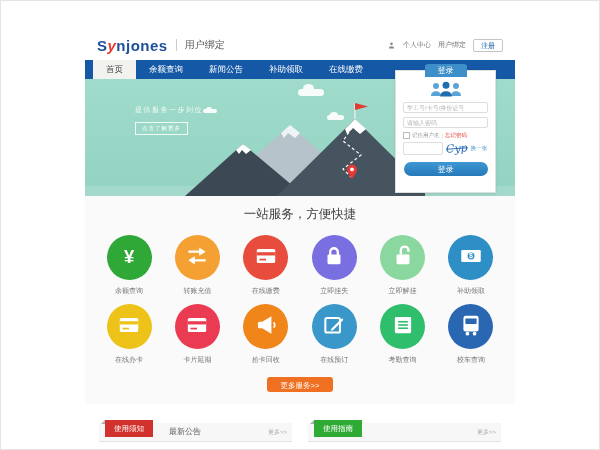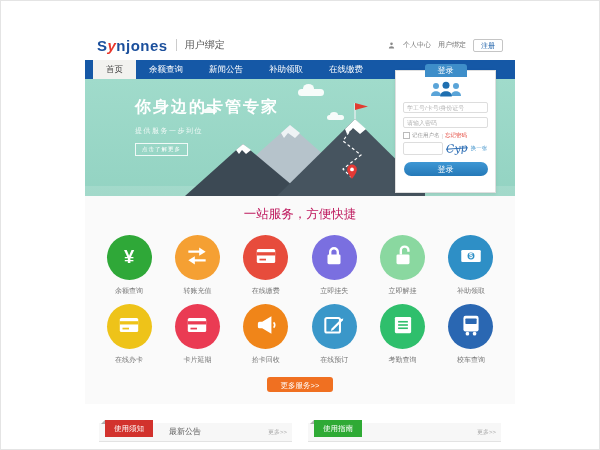--- a/index.html
+++ b/index.html
@@ -60,21 +60,21 @@
   .captcha-row{display:flex;align-items:center;gap:3px;}
   .captcha-input{width:34px;height:11px;border:1px solid #ddd;border-radius:2px;font-size:6px;padding:0 2px;outline:none;}
   .captcha-text{font-family:"DejaVu Serif",serif;font-style:italic;font-size:11px;color:#2f6fb5;
     transform:rotate(-4deg);display:inline-block;text-decoration:line-through;}
   .captcha-change{font-size:5.5px;color:#3a8fc9;cursor:pointer;white-space:nowrap;}
   .login-submit{display:block;width:84px;height:14px;margin:7px auto 0;background:linear-gradient(#3e97d4,#2579b8);
     border:none;border-radius:7px;color:#fff;font-size:8px;line-height:14px;text-align:center;cursor:pointer;}
 
   
   .services{background:#fafafa;padding:10px 0 12px;}
-  .section-title{text-align:center;font-size:12.5px;color:#be185d;margin:0 0 4px;font-weight:normal;}
+  .section-title{text-align:center;font-size:12.5px;color:#404040;margin:0 0 4px;font-weight:normal;}
   .svc-row{display:flex;justify-content:space-between;padding:8px 16px 0;}
   .svc-item{width:56px;display:flex;flex-direction:column;align-items:center;cursor:pointer;}
   .svc-circle{width:45px;height:45px;border-radius:50%;display:flex;align-items:center;justify-content:center;}
   .svc-circle svg{width:26px;height:26px;}
   .svc-label{margin-top:6px;font-size:7px;color:#777;white-space:nowrap;}
   .more-btn{display:block;margin:12px auto 0;width:66px;height:15px;background:#f07021;border:none;
     border-radius:3px;color:#fff;font-size:7.5px;line-height:15px;text-align:center;cursor:pointer;}
 
   
   .announce{background:#fff;padding-top:9px;}
@@ -115,21 +115,20 @@
     <nav class="main-nav">
         <div class="nav-item active">首页</div>
         <div class="nav-item">余额查询</div>
         <div class="nav-item">新闻公告</div>
         <div class="nav-item">补助领取</div>
         <div class="nav-item">在线缴费</div>
       </nav>
 
     <section class="hero">
       <div class="hero-text">
-        <div class="hero-title">你身边的卡管专家</div>
         <div class="hero-subtitle">提供服务一步到位</div>
         <span class="hero-cta">点击了解更多</span>
       </div>
 
       <div class="cloud cloud-a"></div>
       <div class="cloud cloud-b"></div>
       <div class="cloud cloud-c"></div>
 
       <svg class="mountains" viewBox="0 -15 240 100">
         <polygon points="25,85 105,14 185,85" fill="#b6c3cb"></polygon>

